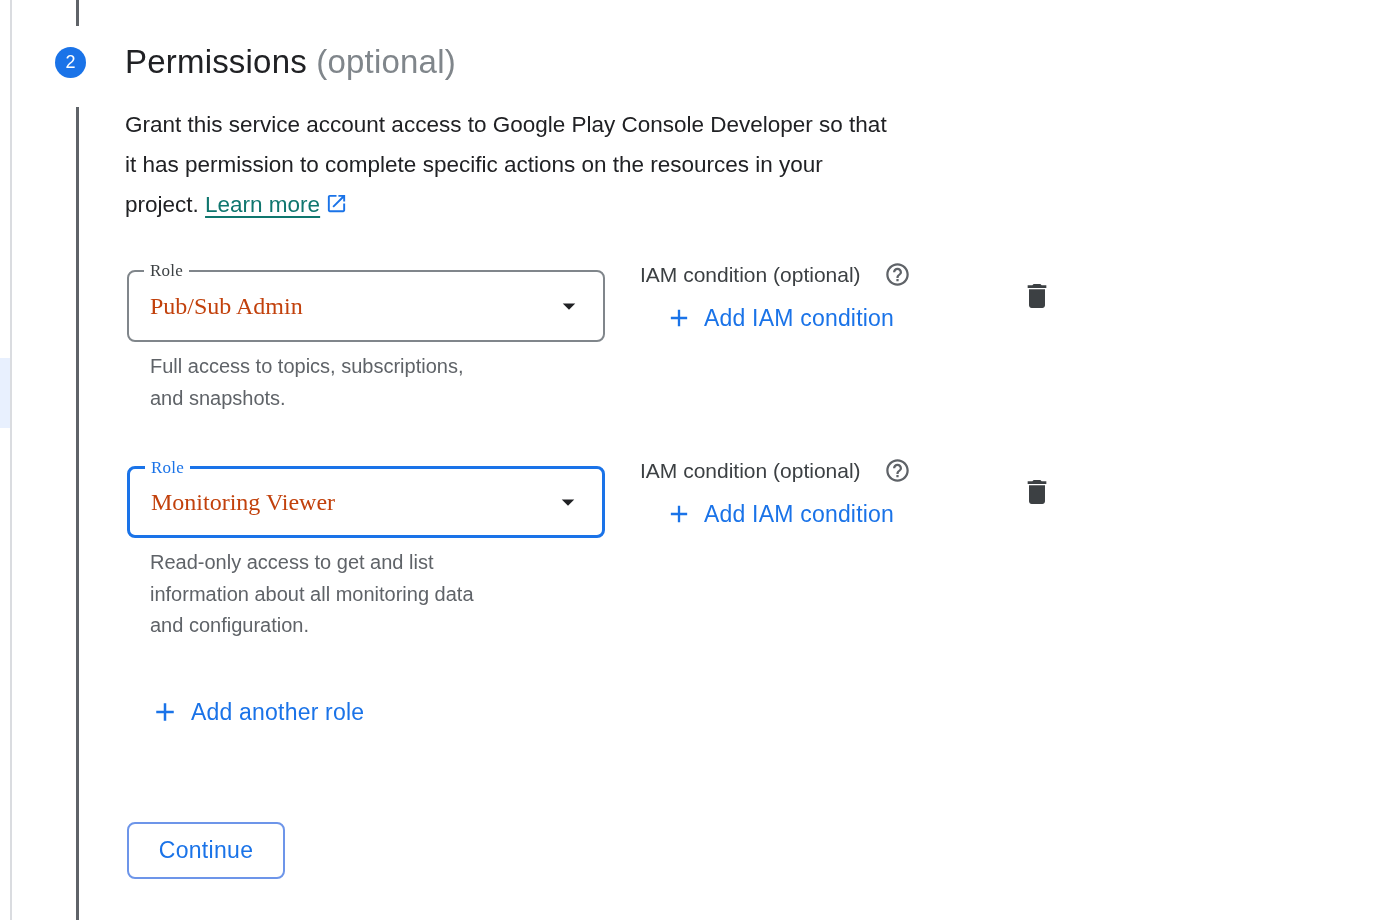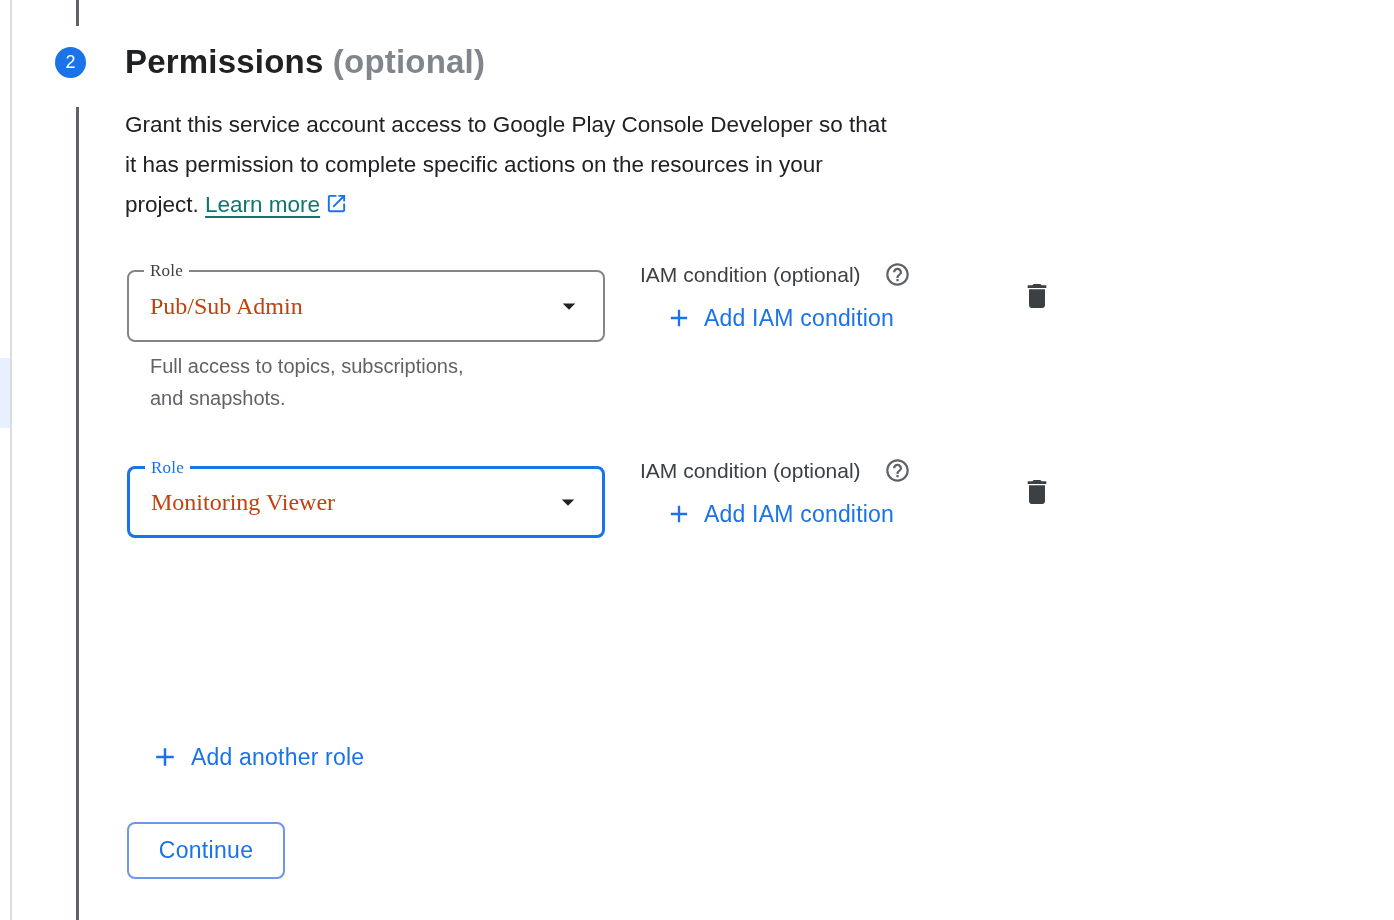--- a/index.html
+++ b/index.html
@@ -39,21 +39,21 @@
   .step-circle {
     position: absolute; left: 55px; top: 47px; width: 31px; height: 31px;
     border-radius: 50%; background: #1a73e8;
     color: #ffffff; font-size: 18px; font-weight: 500;
     display: flex; align-items: center; justify-content: center;
   }
 
   
   .page-title {
     position: absolute; left: 125px; top: 43px;
-    font-size: 33px; font-weight: 700; color: #202124;
+    font-size: 33px; font-weight: 400; color: #202124;
     letter-spacing: 0.2px;
   }
   .page-title .optional { color: #80868b; }
 
   
   .description {
     position: absolute; left: 125px; top: 105px;
     font-size: 22.5px; line-height: 40px; color: #202124; width: 990px;
   }
   .learn-more {
@@ -102,21 +102,21 @@
     font-family: "Liberation Sans", sans-serif;
   }
   .iam-block .add-link { margin: 16px 0 0 25px; }
   .plus-icon { width: 28px; height: 28px; flex: 0 0 auto; }
 
   .delete-btn {
     position: absolute; left: 1020px; width: 34px; height: 34px;
     background: none; border: none; cursor: pointer; padding: 0;
   }
 
-  .add-role-link { position: absolute; left: 150px; top: 697px; margin-top: 45px; }
+  .add-role-link { position: absolute; left: 150px; top: 697px; }
   .add-role-link .plus-icon { width: 30px; height: 30px; }
 
   .continue-btn {
     position: absolute; left: 127px; top: 822px; width: 158px; height: 57px;
     border: 2px solid #6d95e9; border-radius: 8px; background: #ffffff;
     color: #1a73e8; font-size: 23px; font-weight: 500; letter-spacing: 0.3px;
     font-family: "Liberation Sans", sans-serif; cursor: pointer;
   }
 </style>
 </head>
@@ -176,20 +176,25 @@
       </svg>
   </button>
 
   <div class="role-field focused" style="top:466px">
     <span class="float-label">Role</span>
     <span class="value">Monitoring Viewer</span>
     <svg class="caret" viewBox="0 0 24 24" fill="#202124">
         <path d="M7 10l5 5 5-5z"></path>
       </svg>
   </div>
+  <div class="role-helper" style="top:547px">
+    <div>Read-only access to get and list</div>
+    <div>information about all monitoring data</div>
+    <div>and configuration.</div>
+  </div>
   <div class="iam-block" style="top:457px">
     <div class="iam-label-row">
       <span>IAM condition (optional)</span>
       <svg class="help-icon" viewBox="0 0 24 24" fill="#5f6368">
           <path d="M11 18h2v-2h-2v2zm1-16C6.48 2 2 6.48 2 12s4.48 10 10 10 10-4.48 10-10S17.52 2 12 2zm0 18c-4.41 0-8-3.59-8-8s3.59-8 8-8 8 3.59 8 8-3.59 8-8 8zm0-14c-2.21 0-4 1.79-4 4h2c0-1.1.9-2 2-2s2 .9 2 2c0 2-3 1.75-3 5h2c0-2.25 3-2.5 3-5 0-2.21-1.79-4-4-4z"></path>
         </svg>
     </div>
     <button class="add-link">
       <svg class="plus-icon" viewBox="0 0 24 24" fill="#1a73e8">
           <path d="M19 13h-6v6h-2v-6H5v-2h6V5h2v6h6v2z"></path>

